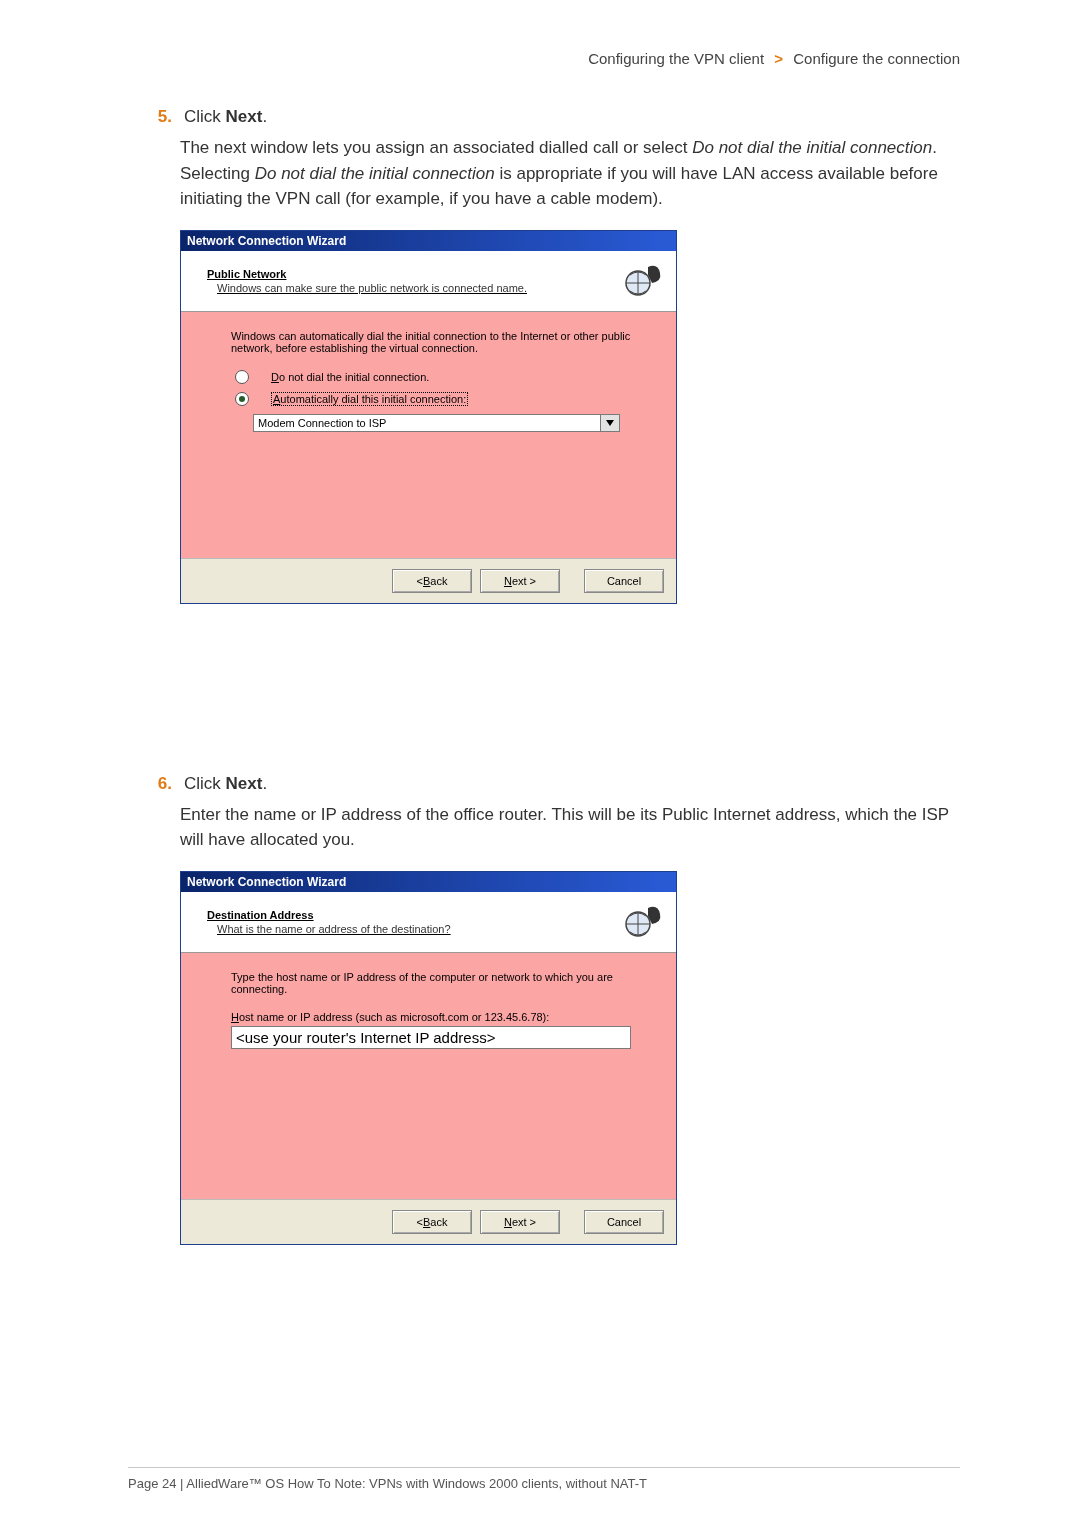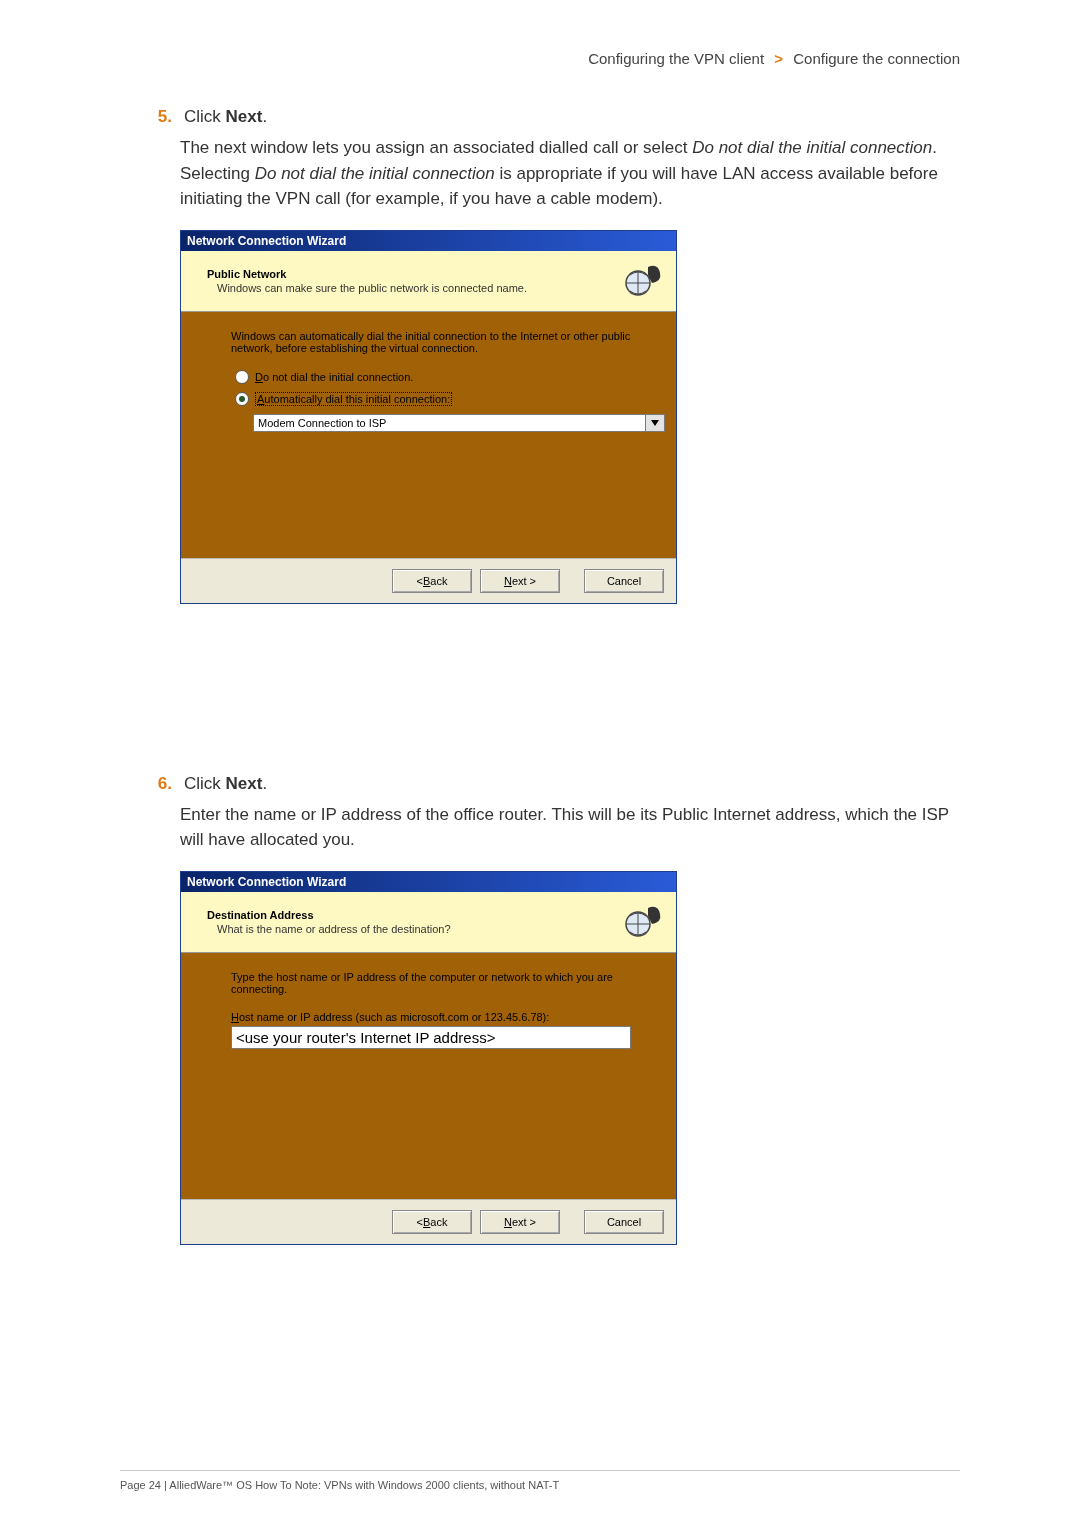--- a/index.html
+++ b/index.html
@@ -70,23 +70,24 @@
     background: linear-gradient(to right, #0a246a, #2a5bd7);
     color: #fff;
     font-weight: bold;
     font-size: 12px;
     padding: 3px 6px;
   }
   .wz-header {
     display: flex;
     align-items: center;
     justify-content: space-between;
-    background: #fef9c3;
+    background: #ffffff;
     padding: 10px 14px 10px 26px;
     border-bottom: 1px solid #999;
+    text-decoration: underline;
   }
   .wz-header-txt {
     flex: 1;
   }
   .wz-header-title {
     font-weight: bold;
     font-size: 11px;
     margin-bottom: 2px;
   }
   .wz-header-sub {
@@ -96,29 +97,29 @@
   }
   .wz-icon {
     width: 40px;
     height: 40px;
     position: relative;
   }
   .wz-icon svg { width: 40px; height: 40px; }
   .wz-body {
     padding: 18px 22px 8px 50px;
     min-height: 220px;
-    background: #a16207;
+    background: #fca5a5;
   }
   .wz-intro {
     margin-bottom: 16px;
   }
   .radio-row {
     display: flex;
     align-items: center;
-    gap: 6px;
+    gap: 22px;
     margin-bottom: 8px;
     padding-left: 4px;
   }
   .radio {
     width: 12px;
     height: 12px;
     border: 1px solid #555;
     border-radius: 50%;
     background: #fff;
     display: inline-flex;
@@ -130,21 +131,21 @@
     width: 6px;
     height: 6px;
     background: #2a5a2a;
     border-radius: 50%;
   }
   .radio-label .ul { text-decoration: underline; }
   .focus-box { border: 1px dotted #000; padding: 0 1px; }
   .combo {
     display: flex;
     align-items: stretch;
-    width: 412px;
+    width: 367px;
     margin-left: 22px;
     margin-top: 2px;
   }
   .combo-input {
     flex: 1;
     border: 1px solid #7a7a7a;
     border-right: none;
     background: #fff;
     padding: 2px 4px;
     font-size: 11px;
@@ -192,26 +193,26 @@
     justify-content: center;
     color: #000;
   }
   .wz-btn .ul { text-decoration: underline; }
   .wz-btn.cancel { margin-left: 16px; }
 
   .second-block { margin-top: 170px; }
 
   .page-footer {
     position: absolute;
-    left: 120px;
+    left: 128px;
     right: 120px;
     bottom: 36px;
     border-top: 1px solid #c9c9c9;
     padding-top: 8px;
-    font-size: 11px;
+    font-size: 13px;
     color: #555;
   }
 </style>
 </head>
 <body>
 
 <div class="page">
 
   <div class="breadcrumb">
     <span>Configuring the VPN client</span>

